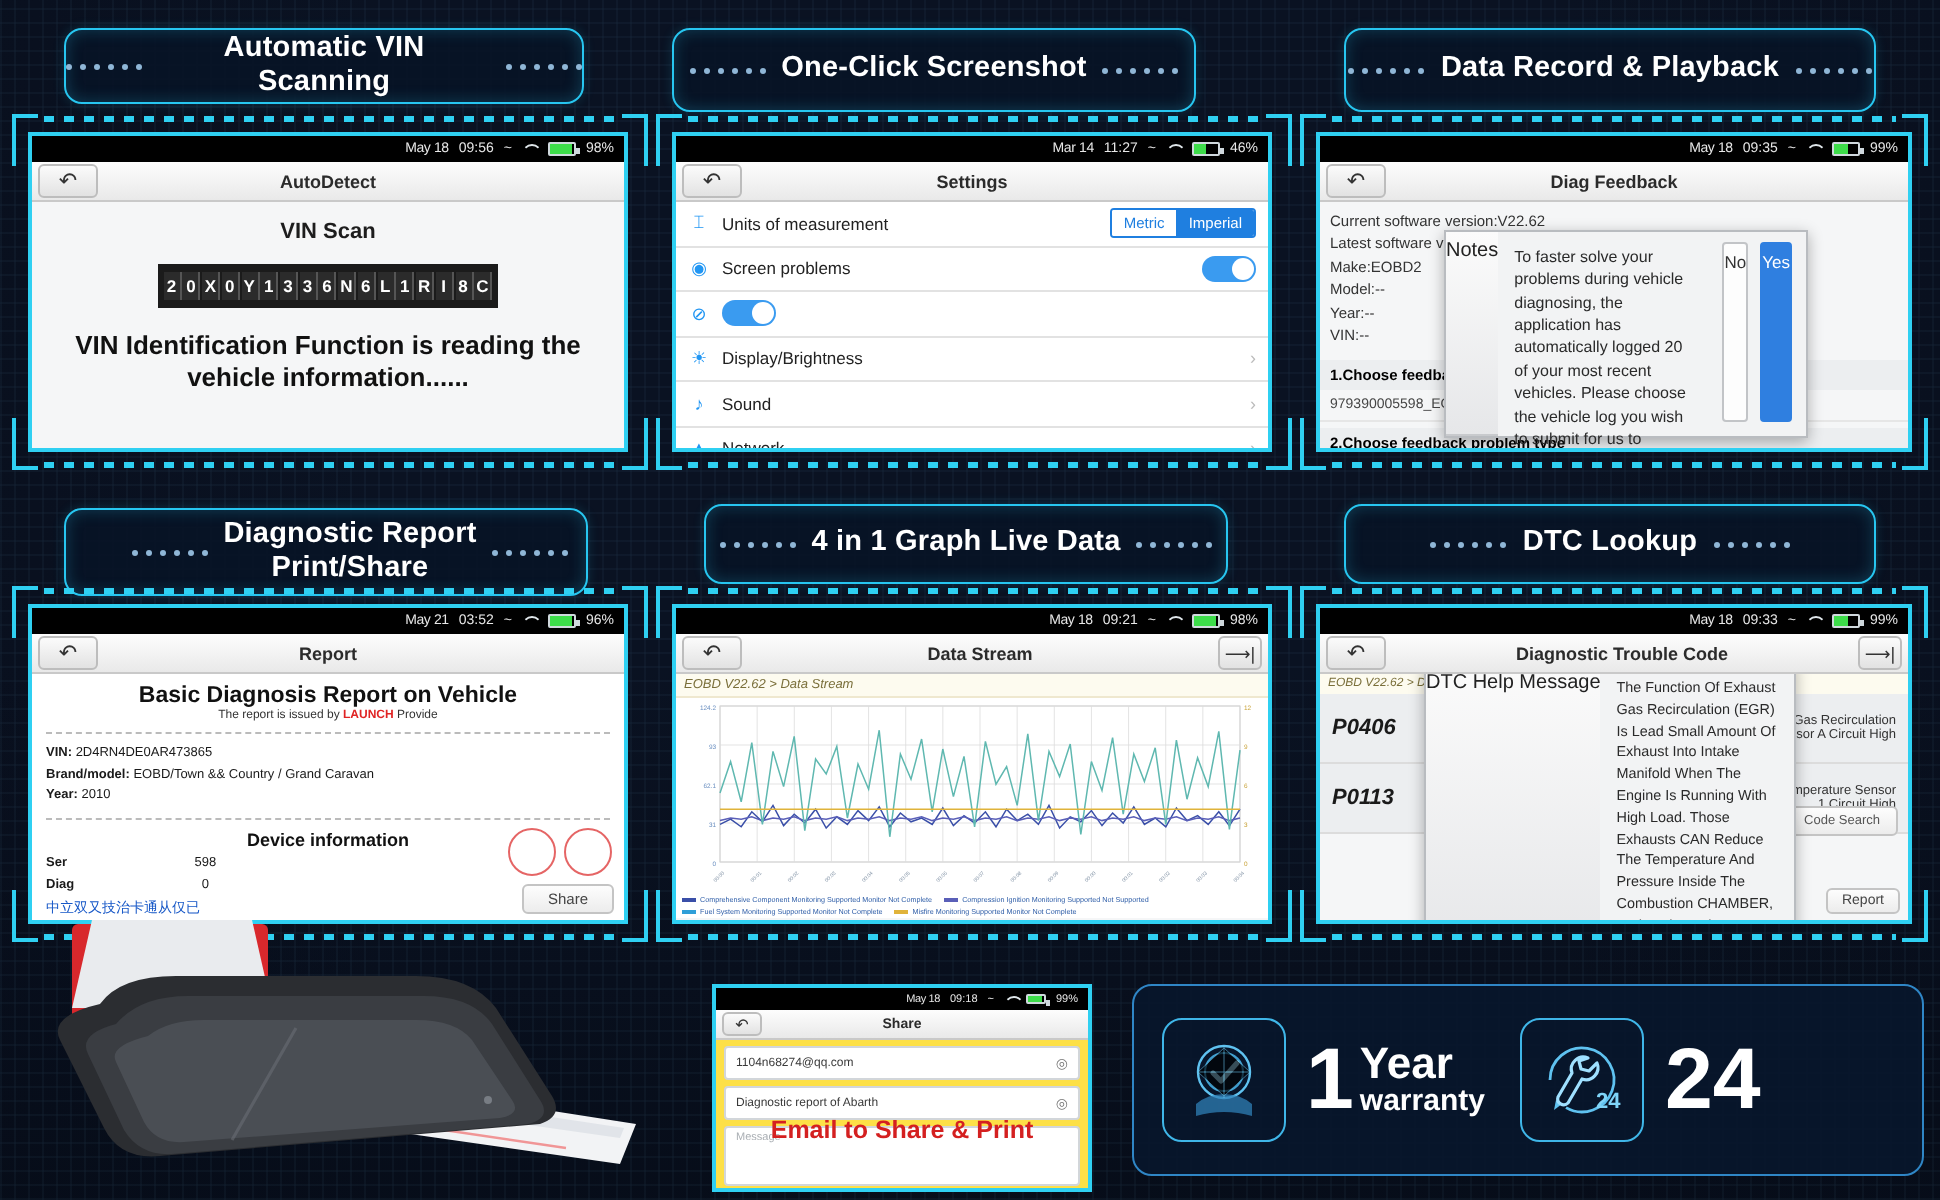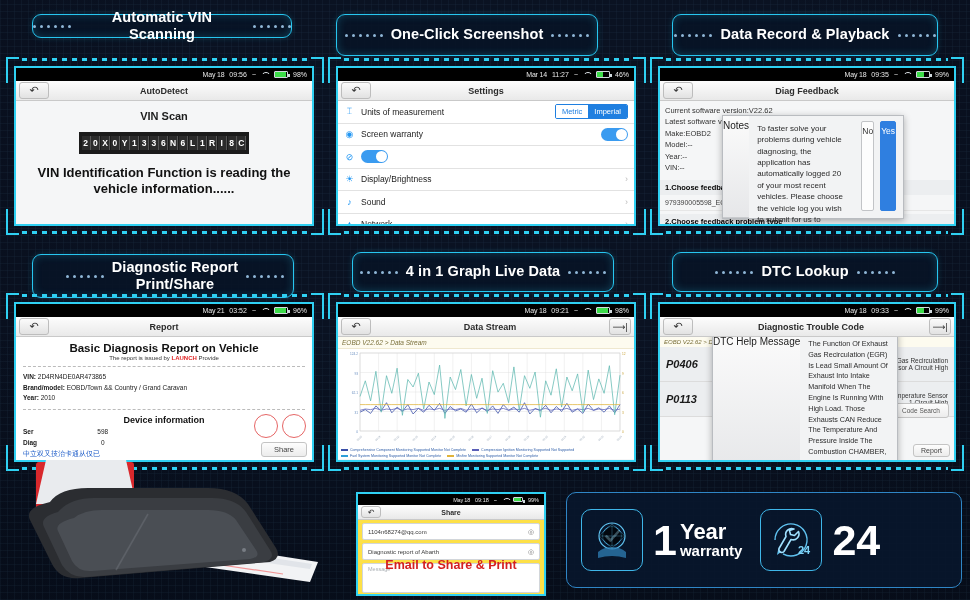--- a/index.html
+++ b/index.html
@@ -274,21 +274,21 @@
 
   .printer { position: absolute; left: 28px; bottom: -6px; width: 300px; height: 150px; }
 </style>
 </head>
 <body>
 
 <div class="bg"></div>
 <div class="bg2"></div>
 <div class="grid-tex"></div>
 
-<div class="pill" style="left:32px;top:14px;width:260px;height:24px;">
+<div class="pill" style="left:32px;top:14px;width:260px;height:38px;">
   <span class="dots">
       <i></i>
       <i></i>
       <i></i>
       <i></i>
       <i></i>
       <i></i>
     </span>
   <span class="ptxt">Automatic VIN Scanning</span>
   <span class="dots">
@@ -507,21 +507,21 @@
       <div class="srow">
         <span class="sico">⌶</span>
         <span class="slab">Units of measurement</span>
         <span class="seg">
           <span>Metric</span>
           <span class="on">Imperial</span>
         </span>
       </div>
       <div class="srow">
         <span class="sico">◉</span>
-        <span class="slab">Screen warranty</span>
+        <span class="slab">Screen problems</span>
         <span class="tgl"></span>
       </div>
       <div class="srow">
         <span class="sico">⊘</span>
         <span class="tgl"></span>
       </div>
       <div class="srow">
         <span class="sico">☀</span>
         <span class="slab">Display/Brightness</span>
         <span class="chev">›</span>

